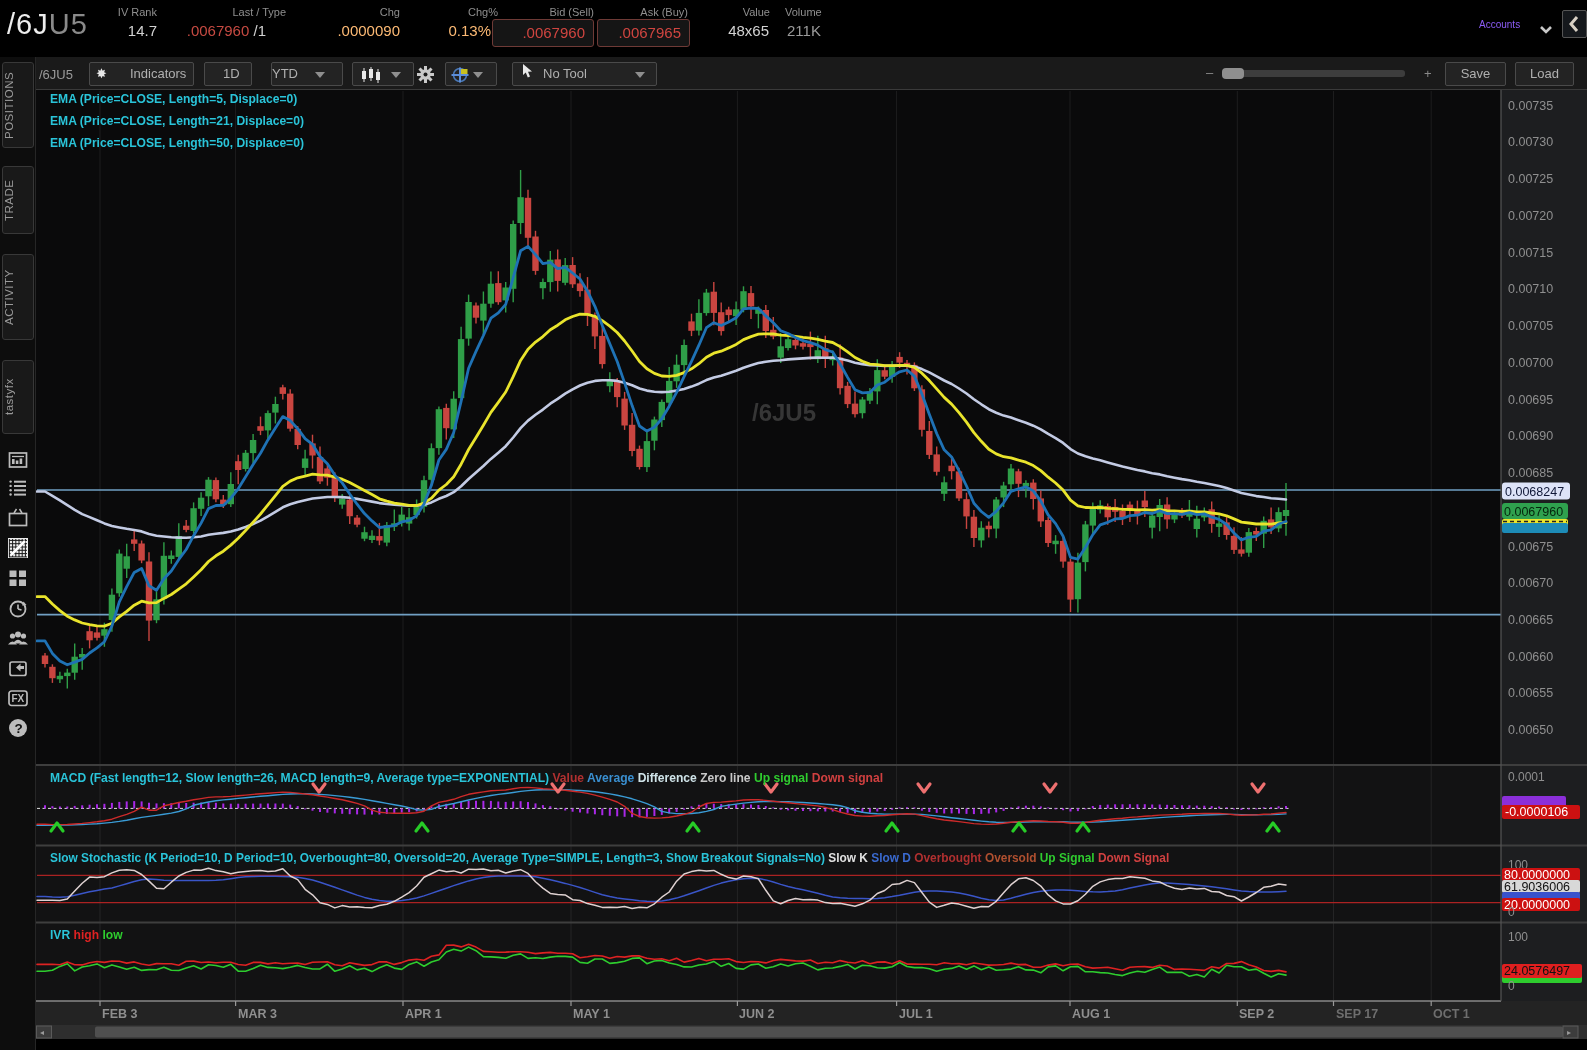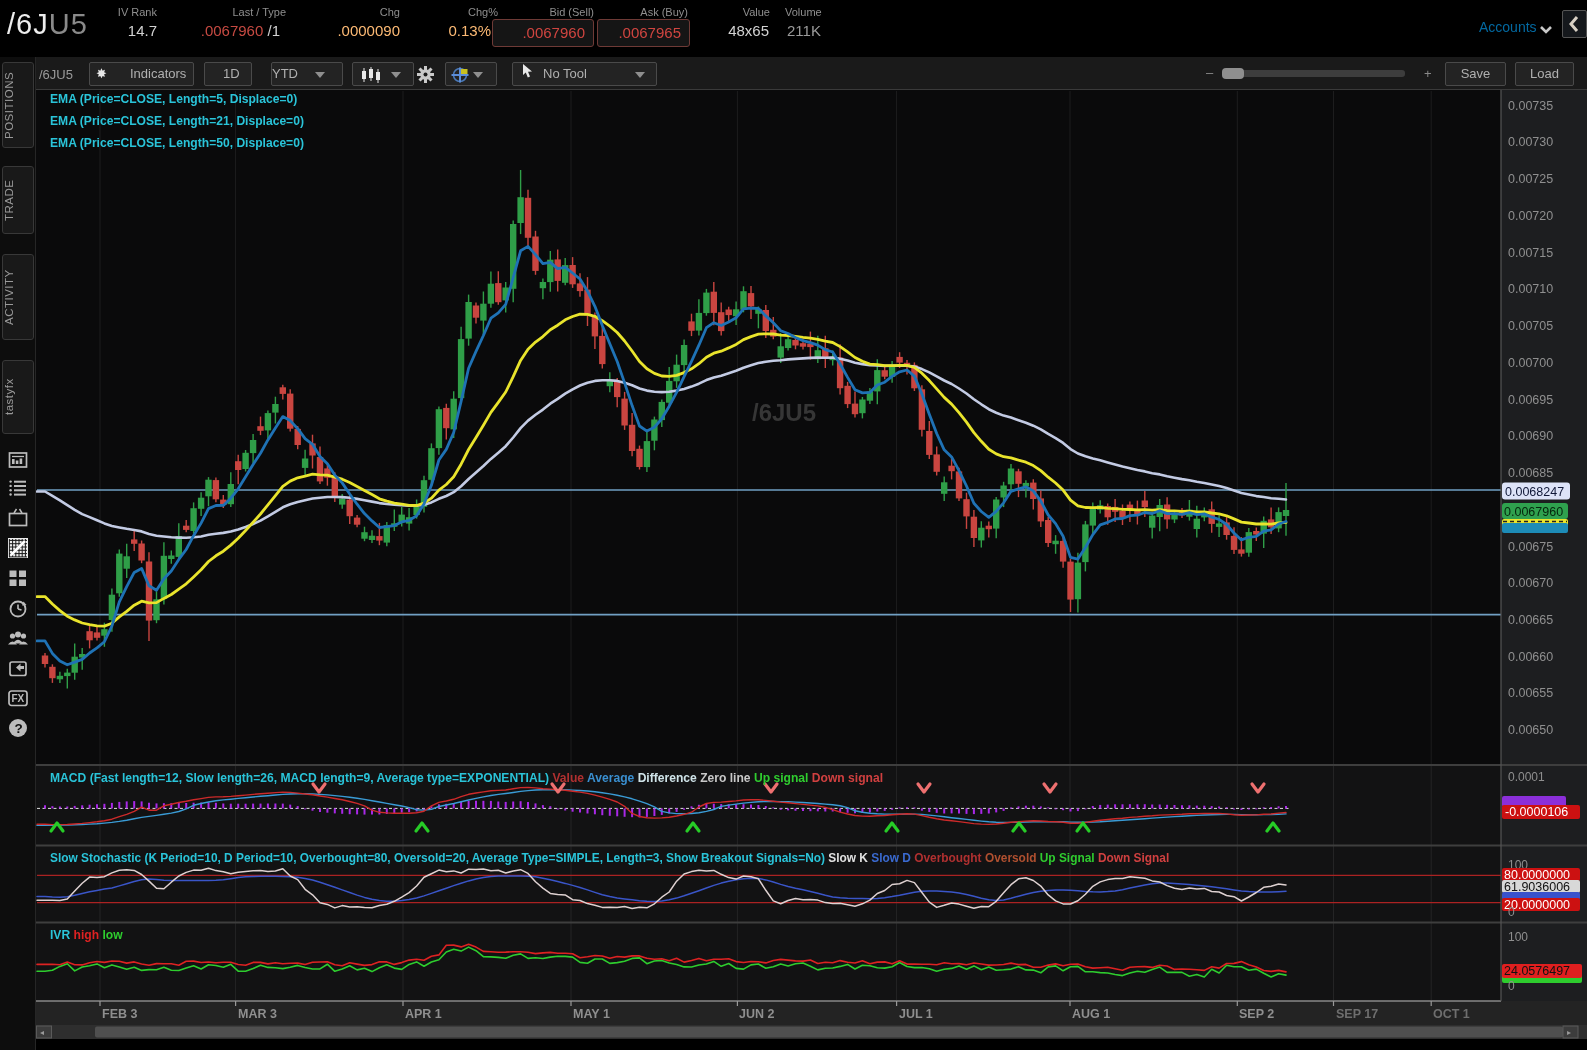--- a/index.html
+++ b/index.html
@@ -3,37 +3,37 @@
 *{margin:0;padding:0;box-sizing:border-box}
 body{width:1587px;height:1050px;background:#000;font-family:"Liberation Sans",sans-serif;position:relative;overflow:hidden}
 .hdr{position:absolute;left:0;top:0;width:1587px;height:57px;background:#000}
 .lab{position:absolute;top:6px;font-size:11px;color:#8f8f8f}
 .val{position:absolute;top:22px;font-size:15px;color:#d2d2d2}
 .sym{position:absolute;left:7px;top:8px;font-size:29px;color:#ededed;letter-spacing:1px}
 .sym span{color:#8a8a8a}
 .red{color:#c64a42}.grn{color:#fdba74}
 .qbox{position:absolute;top:19px;height:28px;border:1px solid #6e3a36;border-radius:3px;background:#151515;text-align:right;font-size:15px;color:#d04540;line-height:26px;padding-right:8px}
 .ttl{position:absolute;left:836px;top:20px;font-size:16.5px;color:#ececec}
-.acc{position:absolute;left:1479px;top:19px;font-size:14px;color:#0369a1}
+.acc{position:absolute;left:1479px;top:19px;font-size:10px;color:#8b5cf6}
 .accv{position:absolute;left:1539px;top:21px}
 .colbtn{position:absolute;left:1562px;top:10px;width:25px;height:28px;background:#15181c;border:1px solid #555;border-radius:2px}
 .sidebar{position:absolute;left:0;top:57px;width:36px;height:993px;background:#0d0d0d;border-right:1px solid #262626}
 .vtab{position:absolute;left:2px;width:32px;background:#191919;border:1px solid #383838;border-radius:3px;color:#9a9a9a;font-size:11.5px;writing-mode:vertical-rl;transform:rotate(180deg);text-align:center;letter-spacing:0.5px}
 .tbar{position:absolute;left:36px;top:57px;width:1551px;height:33px;background:#1a1a1a;border-bottom:1px solid #3a3a3a}
 .tbtn{position:absolute;top:5px;height:24px;background:#232323;border:1px solid #4a4a4a;border-radius:2px;color:#b0b0b0;font-size:13px;line-height:22px}
 .tbtxt{position:absolute;top:10px;font-size:13px;color:#9a9a9a}
 .dca{display:inline-block;width:0;height:0;border-left:5.5px solid transparent;border-right:5.5px solid transparent;border-top:6.5px solid #8f8f8f;vertical-align:middle;margin-left:6px}
 .chart{position:absolute;left:36px;top:90px}
 </style></head><body>
 <div class="hdr">
   <div class="sym">/6J<span>U5</span></div>
   <div class="lab" style="left:113px;width:44px;text-align:right">IV Rank</div>
   <div class="val" style="left:100px;width:57px;text-align:right">14.7</div>
   <div class="lab" style="left:200px;width:86px;text-align:right">Last / Type</div>
-  <div class="val" style="left:176px;width:104px;text-align:right"><span class="red">.0067960</span> /1</div>
+  <div class="val" style="left:162px;width:104px;text-align:right"><span class="red">.0067960</span> /1</div>
   <div class="lab" style="left:340px;width:60px;text-align:right">Chg</div>
   <div class="val grn" style="left:310px;width:90px;text-align:right">.0000090</div>
   <div class="lab" style="left:430px;width:68px;text-align:right">Chg%</div>
   <div class="val grn" style="left:420px;width:71px;text-align:right">0.13%</div>
   <div class="lab" style="left:500px;width:94px;text-align:right">Bid (Sell)</div>
   <div class="qbox" style="left:492px;width:102px">.0067960</div>
   <div class="lab" style="left:596px;width:92px;text-align:right">Ask (Buy)</div>
   <div class="qbox" style="left:597px;width:93px">.0067965</div>
   <div class="lab" style="left:712px;width:58px;text-align:right">Value</div>
   <div class="val" style="left:700px;width:69px;text-align:right">48x65</div>

